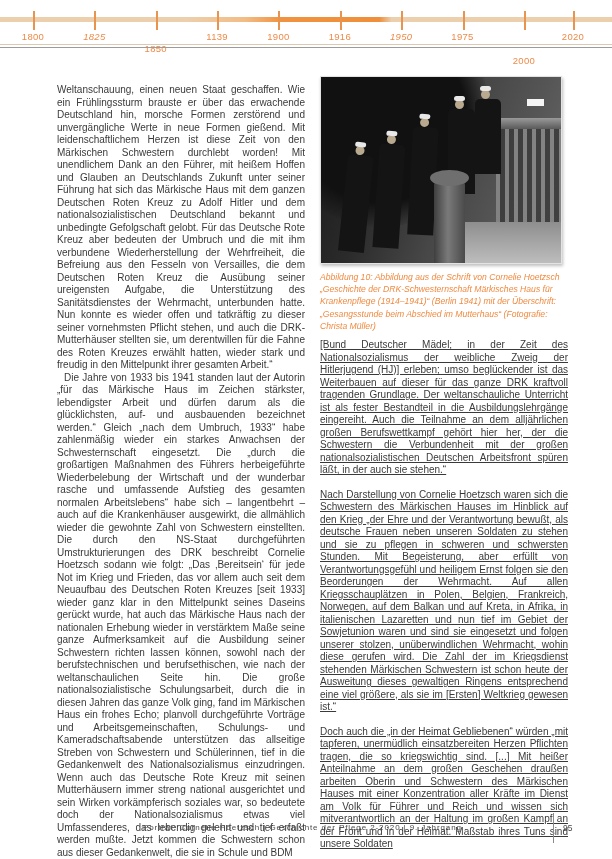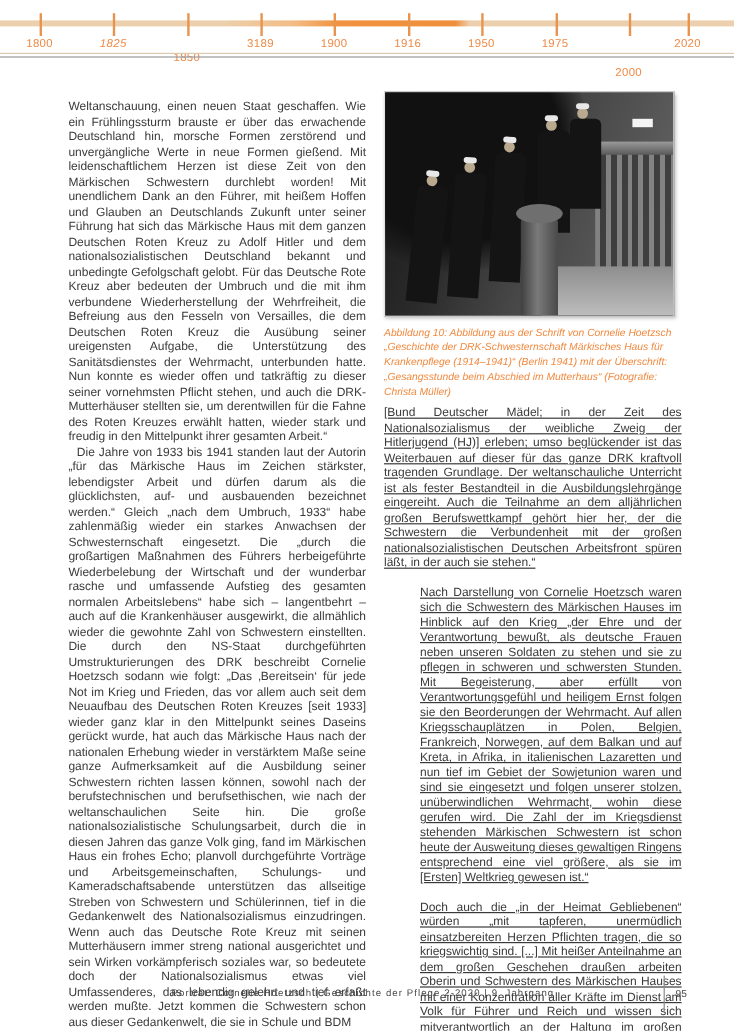--- a/index.html
+++ b/index.html
@@ -24,21 +24,21 @@
   }
   .tl-rule-light{position:absolute;top:44px;left:0;width:612px;height:1px;background:#ddc9ad;}
   .tl-rule-dark{position:absolute;top:47px;left:0;width:612px;height:1px;background:#9b9b9b;}
 
   
   .col{position:absolute;width:248px;font-size:10px;line-height:12.5px;text-align:justify;}
   .col p{margin:0;}
   .col-left{left:57px;top:84px;}
   .col-left p.cont + p{text-indent:7px;}
   .col-right-text{left:320px;top:339px;text-decoration:underline;}
-  .col-right-text p + p{margin-top:12px;margin-left:30px;}
+  .col-right-text p + p{margin-top:12px;}
 
   
   .figure{position:absolute;left:320px;top:76px;width:242px;}
   .photo{
     position:relative;width:240px;height:186px;background:#3c3c3c;overflow:hidden;
     border:1px solid #e3e3e3;box-shadow:1px 2px 3px rgba(0,0,0,0.25);
   }
   .ph-wall{position:absolute;left:0;top:0;right:0;bottom:0;
     background:linear-gradient(110deg,#181818 0%,#2b2b2b 30%,#474747 55%,#565656 75%,#6c6c6c 100%);}
   .ph-arch{position:absolute;left:-50px;top:-70px;width:220px;height:220px;border-radius:50%;
@@ -83,27 +83,27 @@
 <div class="timeline">
   <div class="tl-bar"></div>
   <div id="tl-ticks">
       <div class="tl-tick" style="left: 33px;"></div>
       <div class="tl-year" style="left: 33px;">1800</div>
       <div class="tl-tick" style="left: 94.3625px;"></div>
       <div class="tl-year" style="left: 94.3625px; font-style: italic;">1825</div>
       <div class="tl-tick" style="left: 155.725px;"></div>
       <div class="tl-year" style="left: 155.725px; margin-top: 12px;">1850</div>
       <div class="tl-tick" style="left: 217.088px;"></div>
-      <div class="tl-year" style="left: 217.088px;">3189</div>
+      <div class="tl-year" style="left: 217.088px;">1139</div>
       <div class="tl-tick" style="left: 278.45px;"></div>
       <div class="tl-year" style="left: 278.45px;">1900</div>
       <div class="tl-tick" style="left: 339.812px;"></div>
       <div class="tl-year" style="left: 339.812px;">1916</div>
       <div class="tl-tick" style="left: 401.175px;"></div>
-      <div class="tl-year" style="left: 401.175px;">1950</div>
+      <div class="tl-year" style="left: 401.175px; font-style: italic;">1950</div>
       <div class="tl-tick" style="left: 462.537px;"></div>
       <div class="tl-year" style="left: 462.537px;">1975</div>
       <div class="tl-tick" style="left: 523.9px;"></div>
       <div class="tl-year" style="left: 523.9px; margin-top: 24px;">2000</div>
       <div class="tl-tick" style="left: 572.99px;"></div>
       <div class="tl-year" style="left: 572.99px;">2020</div>
     </div>
   <div class="tl-rule-light"></div>
   <div class="tl-rule-dark"></div>
 </div>

